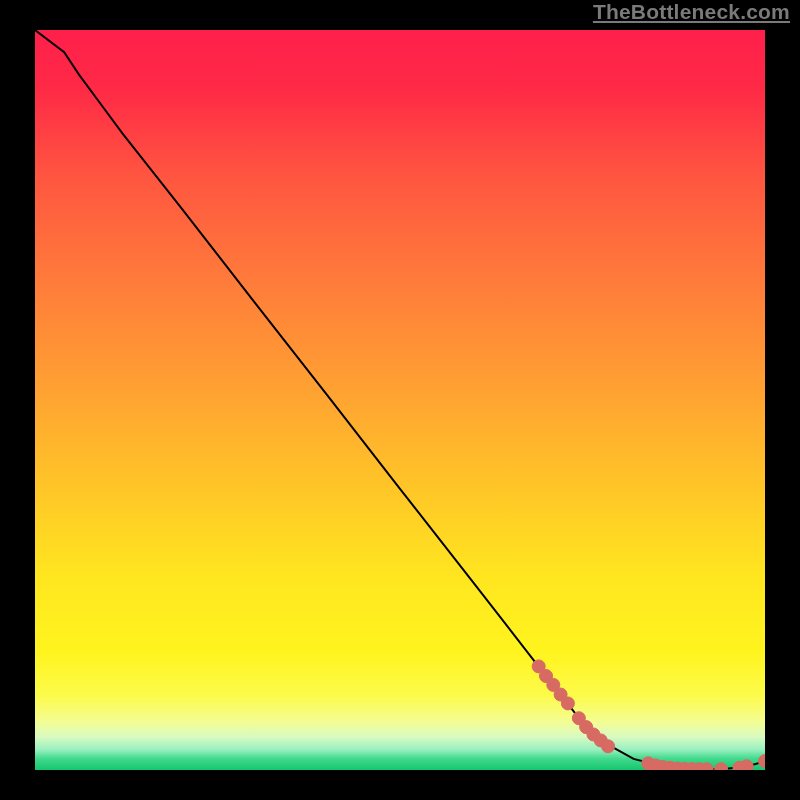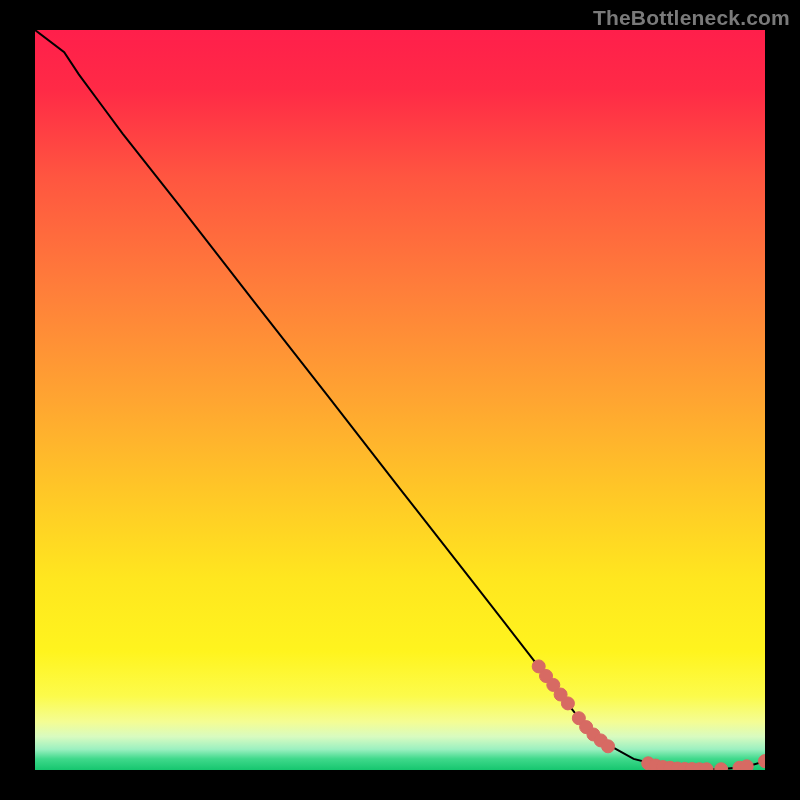--- a/index.html
+++ b/index.html
@@ -12,28 +12,29 @@
     font-family: Arial, Helvetica, sans-serif;
   }
   .stage {
     position: relative;
     width: 800px;
     height: 800px;
     background: #000;
   }
   .watermark {
     position: absolute;
-    top: 6px;
+    top: 0;
     right: 10px;
     color: #7a7a7a;
     font-size: 21px;
     font-weight: 600;
     letter-spacing: 0.2px;
     user-select: none;
     z-index: 6;
+    text-decoration: underline;
   }
   .plot {
     position: absolute;
     left: 35px;
     top: 30px;
     width: 730px;
     height: 740px;
     overflow: hidden;
   }
   svg.gradient-bg {

